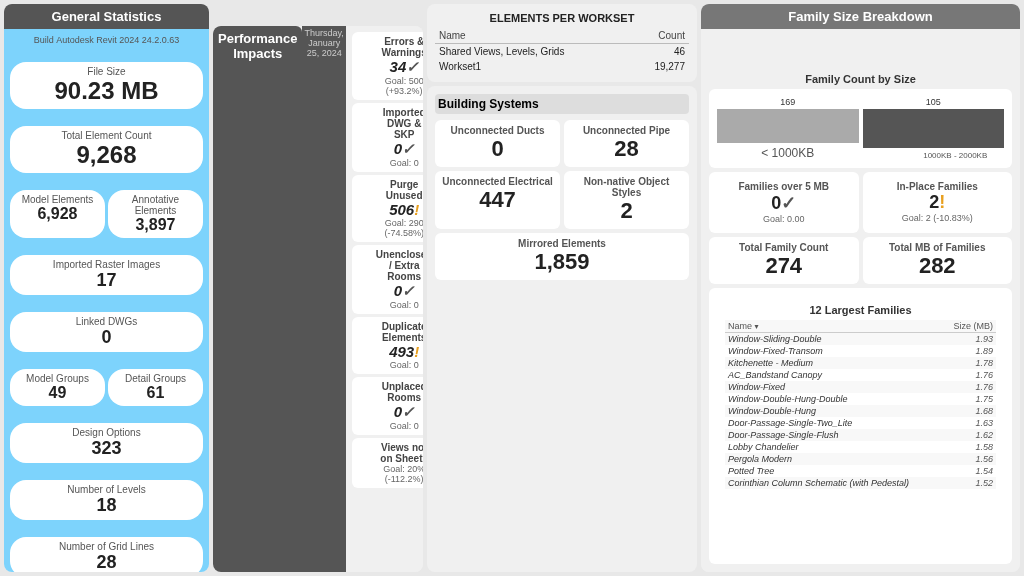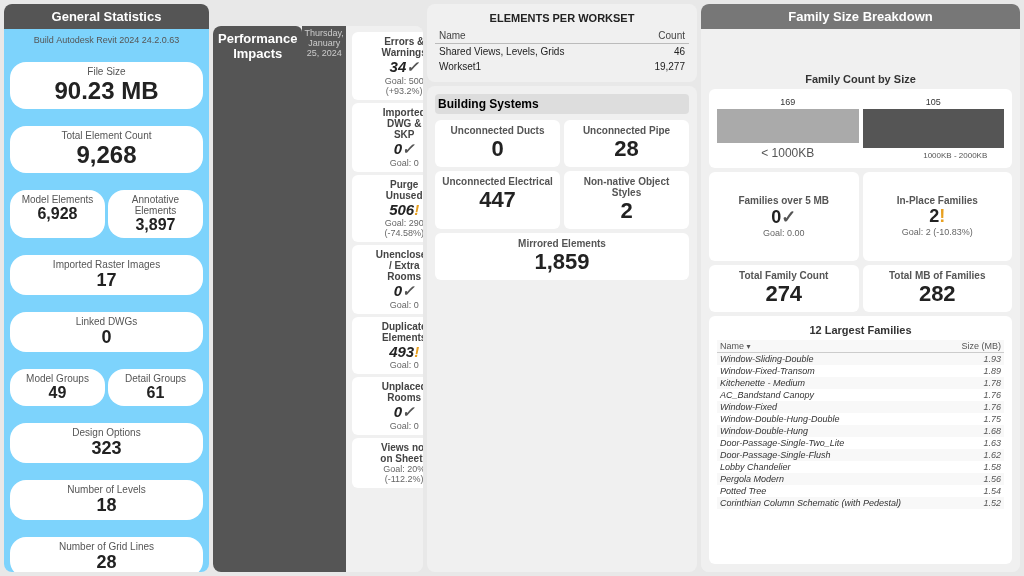--- a/index.html
+++ b/index.html
@@ -284,21 +284,21 @@
 
     .family-counts-row {
       display: flex;
       gap: 4px;
     }
 
     .family-count-block {
       flex: 1;
       background: white;
       border-radius: 6px;
-      padding: 23px;
+      padding: 9px;
       text-align: center;
     }
 
     .fc-label { font-size: 10px; color: #555; font-weight: 600; }
     .fc-value { font-size: 18px; font-weight: bold; color: #222; }
     .fc-goal { font-size: 9px; color: #666; }
 
     .totals-row {
       display: flex;
       gap: 4px;
@@ -311,21 +311,21 @@
       padding: 5px;
       text-align: center;
     }
 
     .tb-label { font-size: 10px; color: #555; font-weight: 600; }
     .tb-value { font-size: 22px; font-weight: bold; color: #222; }
 
     .largest-families-panel {
       background: white;
       border-radius: 6px;
-      padding: 8px;
+      padding: 16px;
       flex: 1;
       overflow: hidden;
     }
 
     .lf-title {
       text-align: center;
       font-size: 11px;
       font-weight: bold;
       color: #333;
       margin-bottom: 4px;

